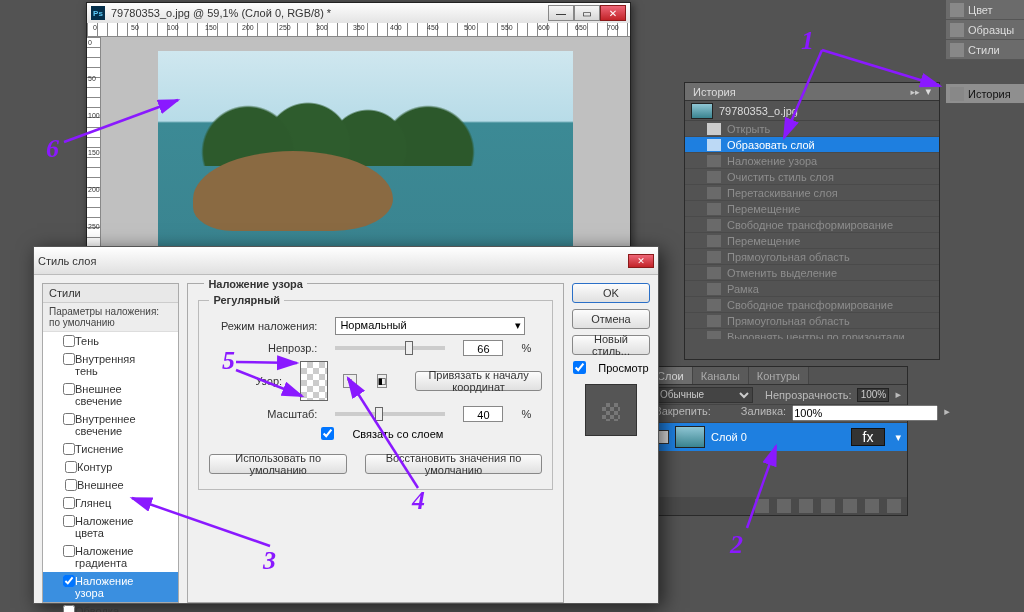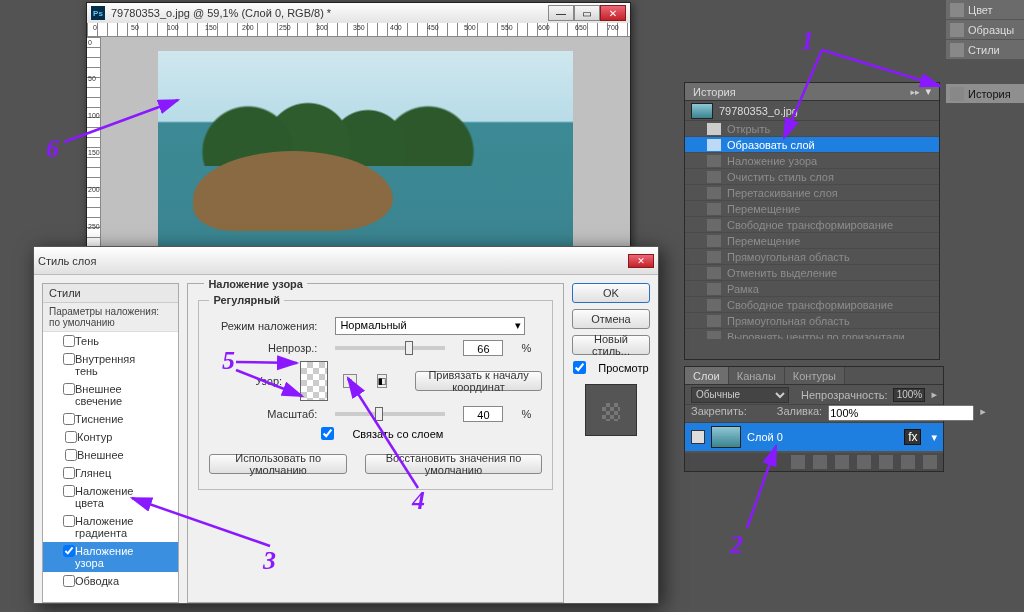--- a/index.html
+++ b/index.html
@@ -69,34 +69,34 @@
   .hist-file { height:20px; display:flex; align-items:center; gap:6px; padding:0 6px; border-bottom:1px solid #444; }
   .hist-file .thumb { width:22px; height:16px; background: linear-gradient(#8fc6d4,#3a8490); border:1px solid #222; }
   .hist-file .txt { color:#ddd; }
   .hist-list { height:218px; overflow:hidden; }
   .hist-row { height:16px; display:flex; align-items:center; gap:6px; padding:0 6px 0 22px; color:#8d8d8d; border-bottom:1px solid #4a4a4a; font-size:10px; }
   .hist-row .hico { width:14px; height:12px; background:#6a6a6a; }
   .hist-row.first .hico { background:#ccc; }
   .hist-row.sel { background:#1e7fe0; color:#fff; }
   .hist-row.sel .hico { background:#bcd9f5; }
 
-  .layers-panel { position:absolute; left:684px; top:366px; width:260px; height:106px; background:#535353; border:1px solid #2a2a2a; }
+  .layers-panel { position:absolute; left:648px; top:366px; width:260px; height:150px; background:#535353; border:1px solid #2a2a2a; }
   .layers-tabs { height:18px; display:flex; border-bottom:1px solid #333; }
   .layers-tabs div { padding:0 8px; display:flex; align-items:center; background:#6e6e6e; color:#ddd; border-right:1px solid #444; }
   .layers-tabs div.inactive { background:#5a5a5a; color:#aaa; }
   .layers-ctrl { height:20px; display:flex; align-items:center; gap:6px; padding:0 6px; border-bottom:1px solid #444; color:#bbb; font-size:10px; }
   .layers-ctrl select { width:116px; height:16px; background:#444; color:#ccc; border:1px solid #333; font-size:10px; }
   .layers-ctrl .sp { flex:1; }
   .layers-ctrl input { width:32px; height:14px; background:#3a3a3a; color:#ccc; border:1px solid #222; text-align:center; font-size:10px; }
   .lock-row { height:18px; display:flex; align-items:flex-start; gap:6px; padding:0 6px; border-bottom:1px solid #444; color:#bbb; font-size:10px; }
   .lock-row .ico { width:14px; height:14px; background:#666; }
   .layer-row { height:28px; display:flex; align-items:center; gap:6px; padding:0 6px; background:#1e7fe0; color:#fff; }
   .layer-row .eye { width:14px; height:14px; background:#ddd; border:1px solid #333; }
   .layer-row .thumb { width:30px; height:22px; background: linear-gradient(#8fc6d4,#3a8490); border:1px solid #222; }
-  .layer-row .fx { margin-left:auto; background:#333; border:1px solid #111; padding:0 3px; font-size:12px; }
+  .layer-row .fx { margin-left:auto; background:#333; border:1px solid #111; padding:0 11px; font-size:14px; }
   .layers-footer { position:absolute; bottom:0; left:0; right:0; height:18px; background:#4a4a4a; display:flex; align-items:center; justify-content:flex-end; gap:8px; padding:0 6px; }
   .layers-footer .fico { width:14px; height:14px; background:#666; }
 
   
   .ann { position:absolute; color:#8a19ff; font-size:26px; font-style:italic; font-family: Georgia, serif; font-weight:bold; }
   svg.arrows { position:absolute; left:0; top:0; width:1024px; height:612px; pointer-events:none; }
 </style>
 </head>
 <body>
 
@@ -294,20 +294,24 @@
           <label class="">
             <input type="checkbox" style="">
             <span>Внутренняя тень</span>
           </label>
           <label class="">
             <input type="checkbox" style="">
             <span>Внешнее свечение</span>
           </label>
           <label class="">
             <input type="checkbox" style="">
+            <span>Внутреннее свечение</span>
+          </label>
+          <label class="">
+            <input type="checkbox" style="">
             <span>Тиснение</span>
           </label>
           <label class="indent ">
             <input type="checkbox" style="">
             <span>Контур</span>
           </label>
           <label class="indent ">
             <input type="checkbox" style="">
             <span>Внешнее</span>
           </label>

